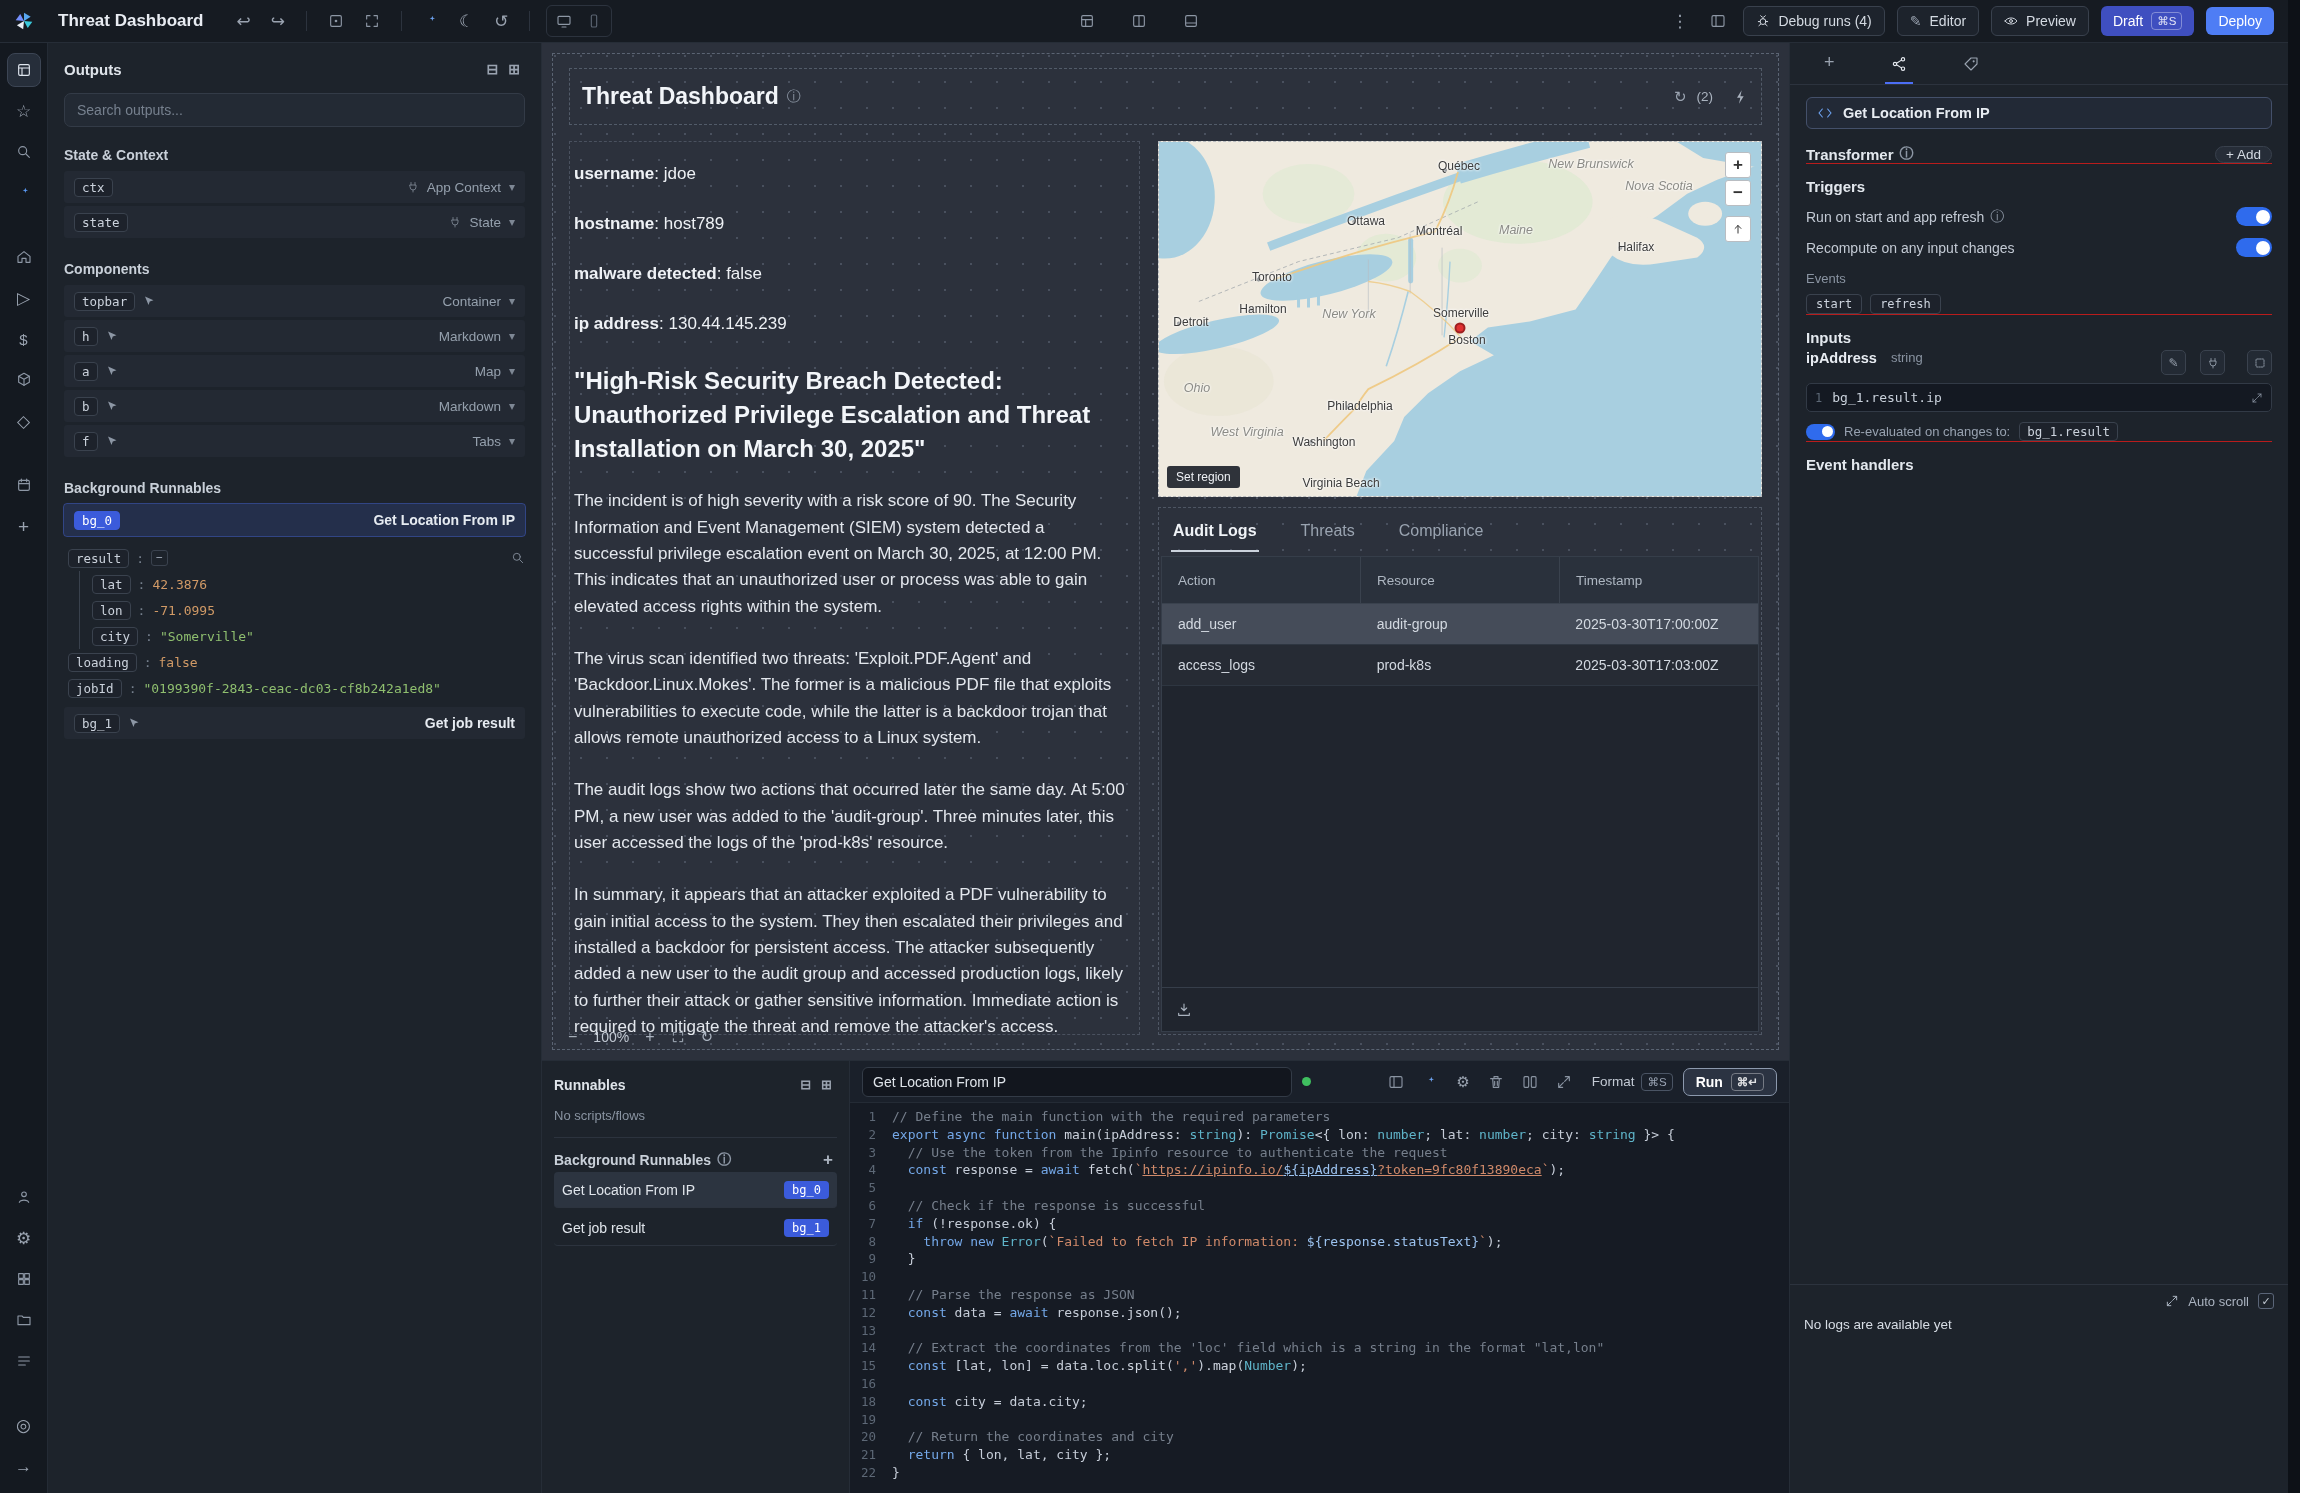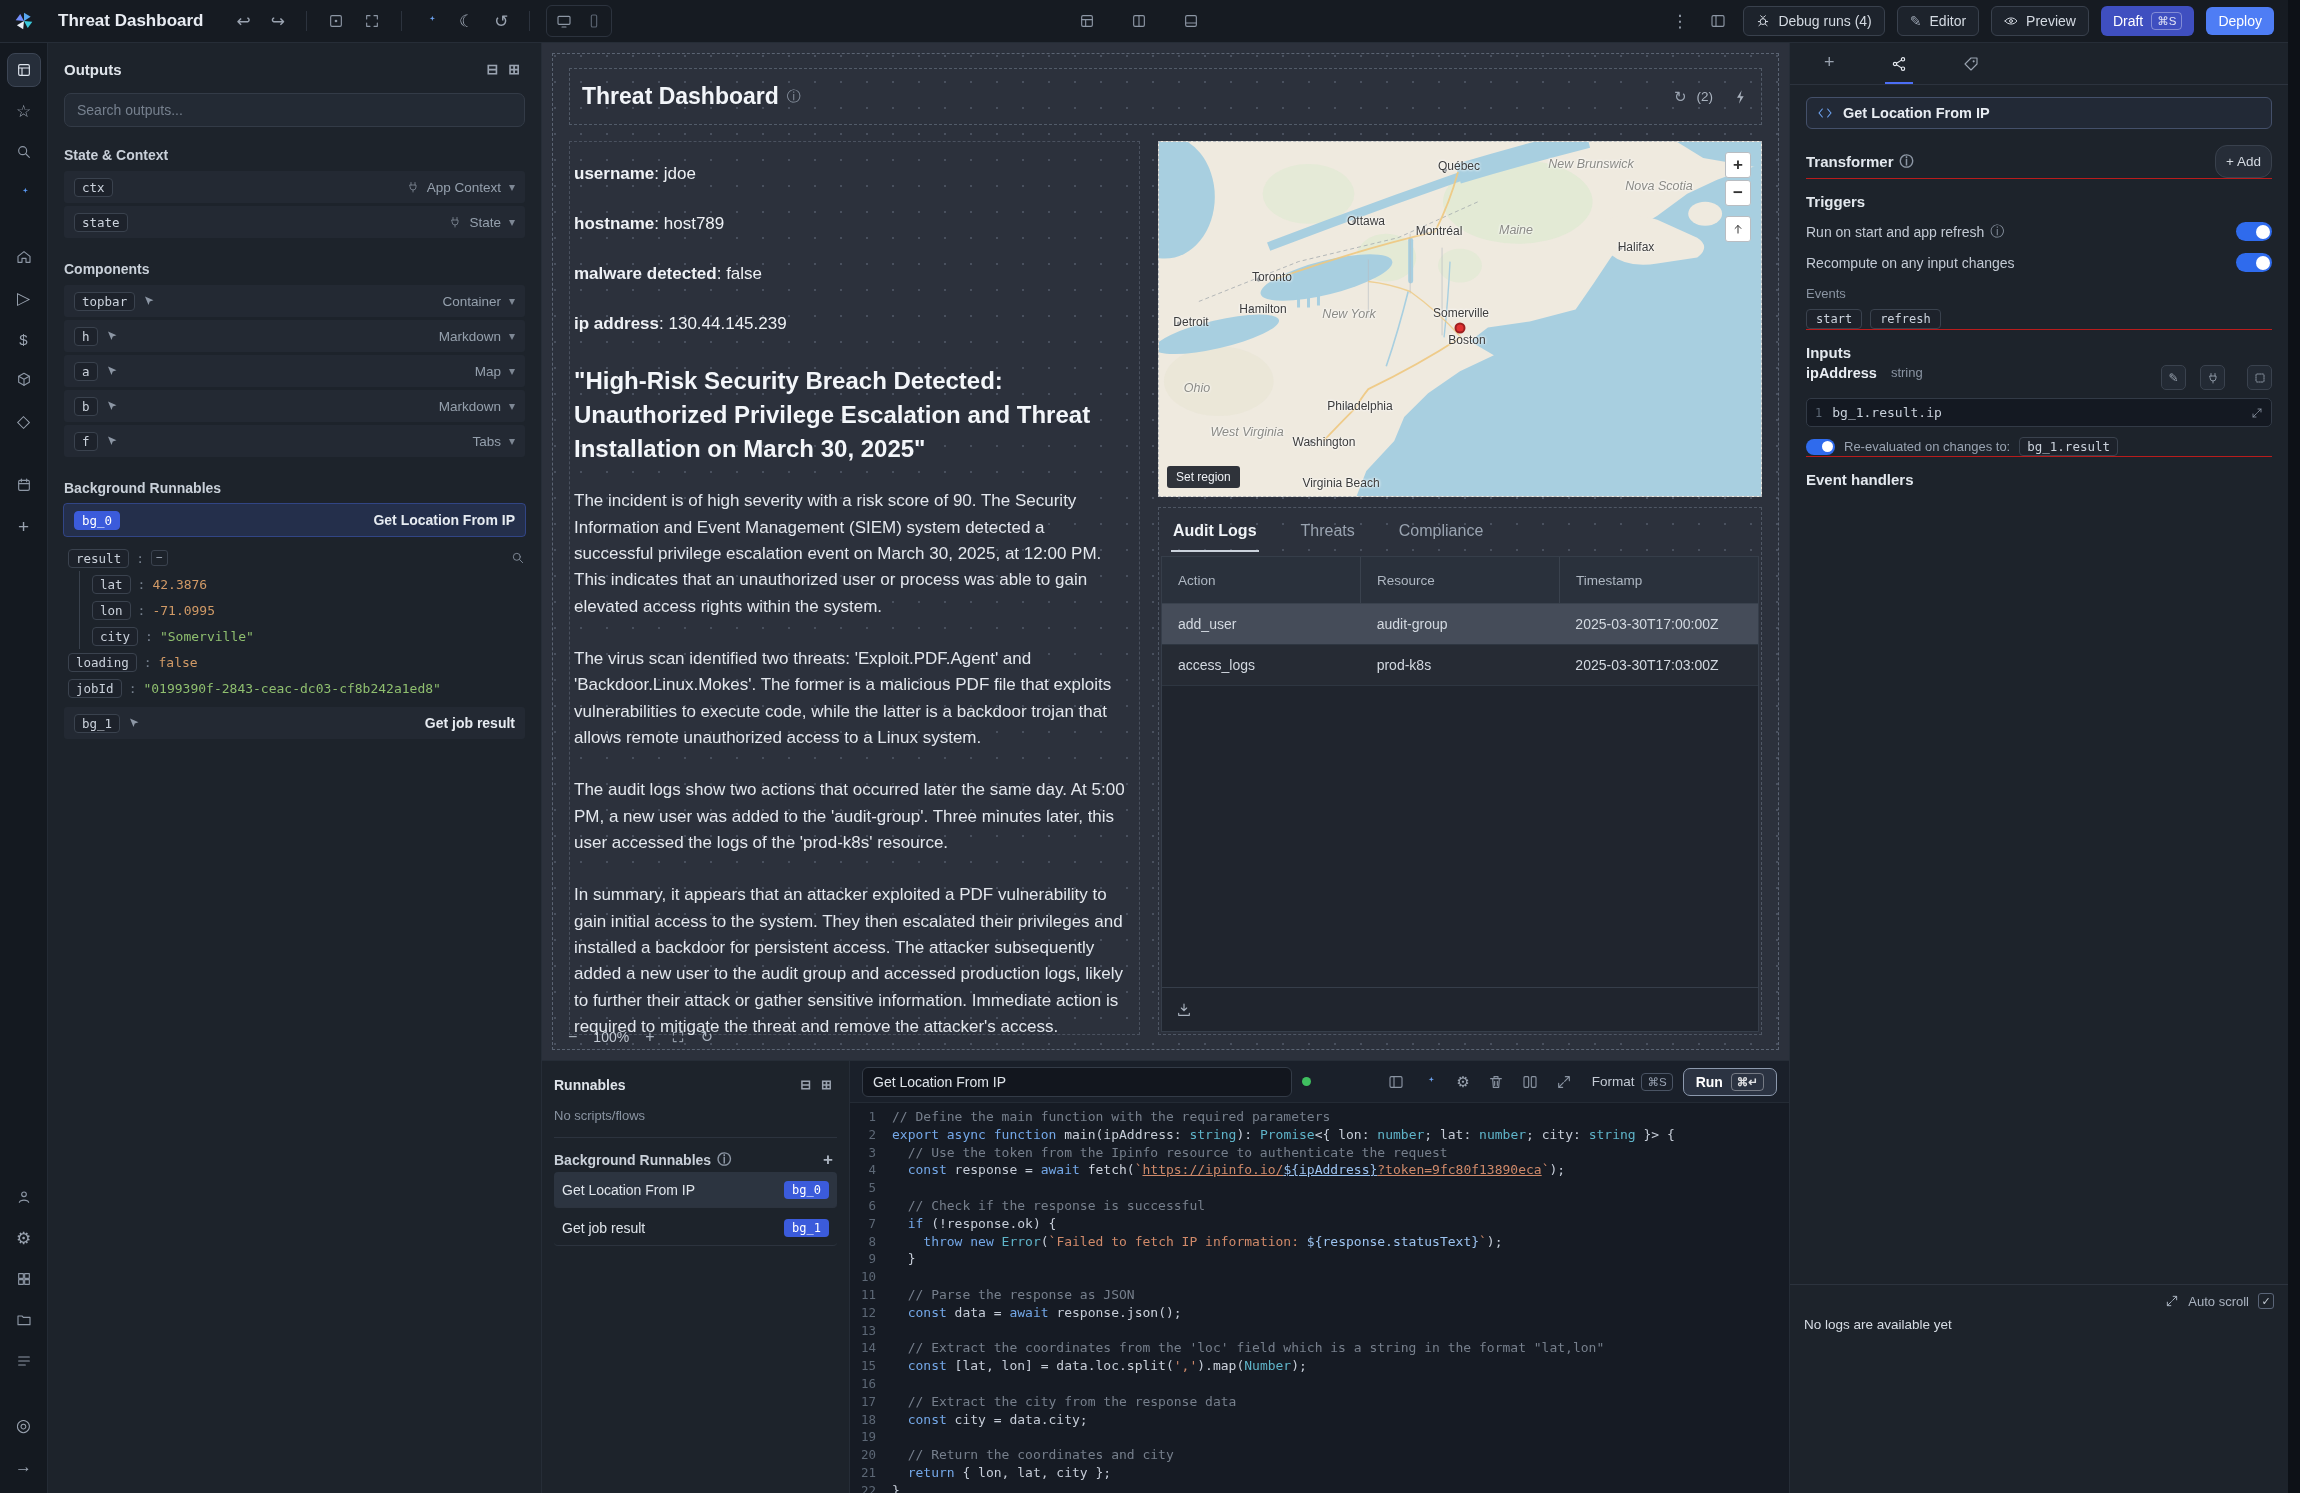--- a/index.html
+++ b/index.html
@@ -142,21 +142,21 @@
   
   .right{width:499px;flex:0 0 499px;background:#1d232b;border-left:1px solid #262d37;display:flex;flex-direction:column;min-height:0}
   .rp-tabs{height:42px;flex:0 0 42px;display:flex;align-items:flex-end;gap:44px;padding:0 28px;border-bottom:1px solid #2c333e}
   .rp-tab{color:#9aa4b1;padding:0 6px 10px;cursor:pointer;border-bottom:2px solid transparent}
   .rp-tab.active{color:#e8ecf2;border-bottom-color:#4c6ef5}
   .rp-settings{flex:1;display:flex;flex-direction:column;padding:12px 16px;min-height:0;overflow:hidden}
   .comp-box{display:flex;align-items:center;gap:10px;border:1px solid #44506a;background:#222936;border-radius:6px;padding:7px 10px}
   .comp-title{font-size:14.5px;font-weight:bold;color:#e8ecf2}
   .rp-row{display:flex;align-items:center;margin-top:16px}
   .rp-h{font-size:15px;font-weight:bold;color:#e3e8ee;display:flex;align-items:center;gap:6px}
-  .add-btn{margin-left:auto;display:flex;align-items:center;gap:6px;border:1px solid #39414d;background:#262d38;border-radius:12px;padding:8px 10px;font-size:13.5px;color:#d4dae2;cursor:pointer}
+  .add-btn{margin-left:auto;display:flex;align-items:center;gap:6px;border:1px solid #39414d;background:#262d38;border-radius:12px;padding:0 10px;font-size:13.5px;color:#d4dae2;cursor:pointer}
   .rp-sect{border-top:1px solid #b91c1c;padding-top:14px}
   .tg-row{display:flex;align-items:center;justify-content:space-between;margin-top:12px}
   .tg-label{font-size:14px;color:#c3cad4;display:flex;align-items:center;gap:6px}
   .toggle{width:36px;height:19px;border-radius:10px;background:#2f6bed;position:relative;cursor:pointer;flex:0 0 36px}
   .toggle::after{content:"";position:absolute;right:2.5px;top:2.5px;width:14px;height:14px;border-radius:50%;background:#fff}
   .toggle.sm{width:29px;height:16px;flex:0 0 29px}
   .toggle.sm::after{width:11px;height:11px;top:2.5px;right:2.5px}
   .mini-label{font-size:13px;color:#8a94a2;margin-top:14px}
   .chips-row{display:flex;gap:8px;margin-top:8px}
   .input-head{display:flex;gap:14px;margin-top:4px}
@@ -849,24 +849,20 @@
   </div>
   <div class="cl">
     <span class="ln">15</span>
     <span class="lt"><span class="tk-p">  </span><span class="tk-k">const</span><span class="tk-p"> [lat, lon] = data.loc.</span><span class="tk-f">split</span><span class="tk-p">(</span><span class="tk-s">','</span><span class="tk-p">).</span><span class="tk-f">map</span><span class="tk-p">(</span><span class="tk-t">Number</span><span class="tk-p">);</span></span>
   </div>
   <div class="cl">
     <span class="ln">16</span>
     <span class="lt"></span>
   </div>
   <div class="cl">
-    <span class="ln">17</span>
-    <span class="lt"><span class="tk-p">  </span><span class="tk-c">// Extract the city from the response data</span></span>
-  </div>
-  <div class="cl">
     <span class="ln">18</span>
     <span class="lt"><span class="tk-p">  </span><span class="tk-k">const</span><span class="tk-p"> city = data.city;</span></span>
   </div>
   <div class="cl">
     <span class="ln">19</span>
     <span class="lt"></span>
   </div>
   <div class="cl">
     <span class="ln">20</span>
     <span class="lt"><span class="tk-p">  </span><span class="tk-c">// Return the coordinates and city</span></span>

